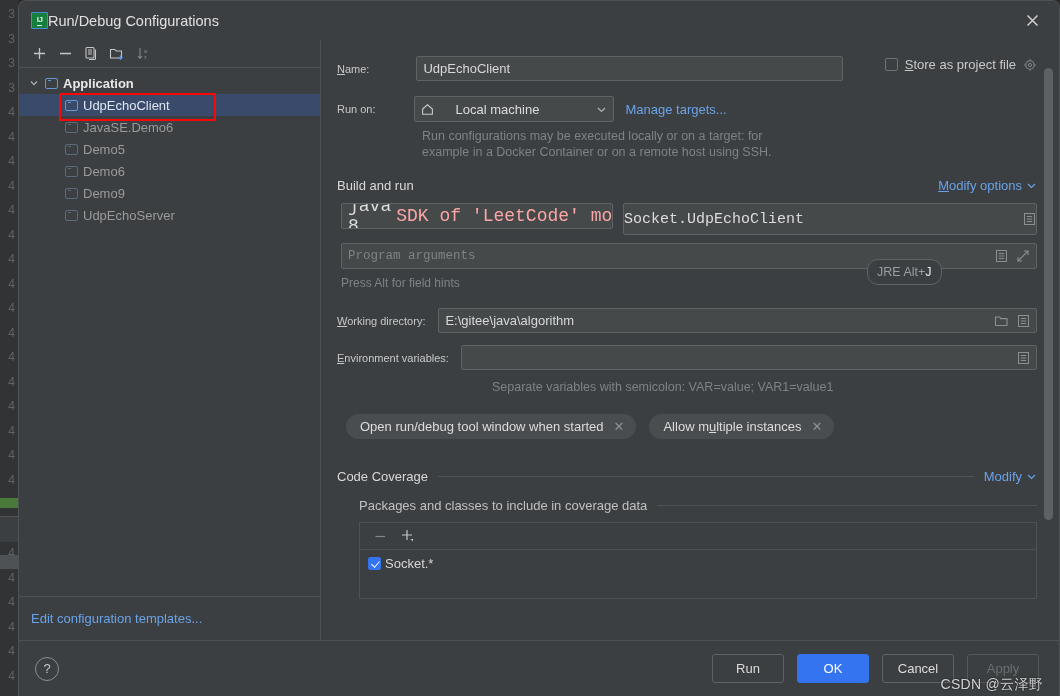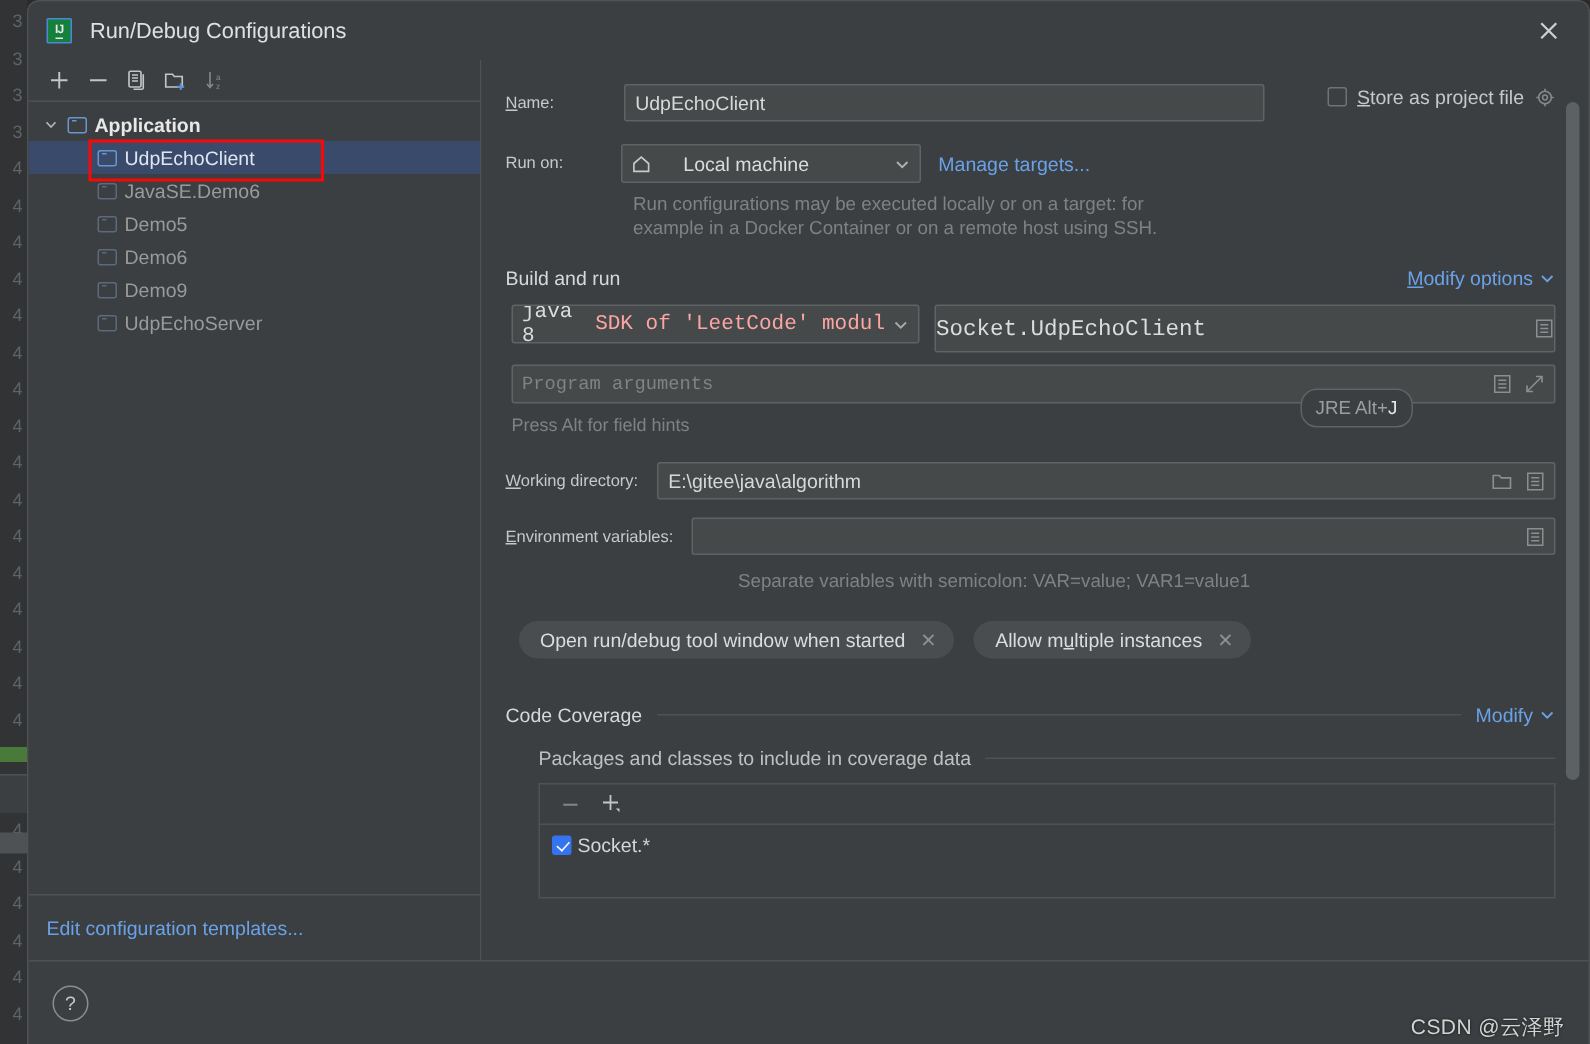--- a/index.html
+++ b/index.html
@@ -51,21 +51,20 @@
     padding:0 6px 0 12px;
     background:#3c3f41;
     position:relative;
   }
   .ij-logo{
     width:17px; height:17px; flex:0 0 17px;
     border:1.6px solid #4a88d8;
     background:#15803d;
     border-radius:1px;
     position:relative;
-    margin-right:12px;
     display:flex; align-items:center; justify-content:center;
   }
   .ij-logo span{
     font-family:"Liberation Sans", sans-serif;
     font-size:8px; font-weight:bold; color:#e8e8e8;
     letter-spacing:-0.5px; line-height:1;
     border-bottom:1.5px solid #e8e8e8;
     padding-bottom:1px;
   }
   #dialog-title{ font-size:14.5px; color:#e0e0e0; }
@@ -204,21 +203,21 @@
   .section-head .act{ color:#6aa2e8; font-size:13px; white-space:nowrap; cursor:default; display:flex; align-items:center; gap:4px;}
   .section-head .act u{ text-decoration:underline; }
 
   #buildrun-head .rule{ visibility:hidden; }
 
   #build-line{ display:flex; gap:10px; margin-bottom:8px; margin-left:4px; }
   #jdk-combo{
     width:272px; height:26px;
     background:#45494a; border:1px solid #5e6365; border-radius:2px;
     display:flex; align-items:center; padding:0 6px;
-    font-family:"Liberation Mono", monospace; font-size:14px;
+    font-family:"Liberation Mono", monospace; font-size:18px;
     gap:5px; overflow:hidden;
   }
   #jdk-combo .j1{ color:#dcdcdc; }
   #jdk-combo .j2{ color:#fca5a5; white-space:nowrap; }
   #jdk-combo .cb-chev{ margin-left:auto; }
   #mainclass-field{
     flex:1 1 auto; height:32px;
     background:#45494a; border:1px solid #5e6365; border-radius:2px;
     display:flex; align-items:center; padding:0 0;
     font-family:"Liberation Mono", monospace; font-size:15px; color:#dcdcdc;
@@ -650,15 +649,21 @@
           <span>JRE Alt+</span>
             <b>J</b>
         </div>
 
       </div>
     </div>
   </div>
 
   <div id="footer">
     <div id="help-btn">?</div>
+    <div id="btns">
+      <div class="btn">Run</div>
+      <div class="btn primary">OK</div>
+      <div class="btn">Cancel</div>
+      <div class="btn disabled">Apply</div>
+    </div>
     <div id="watermark">CSDN @云泽野</div>
   </div>
 </div>
 
 </body></html>

